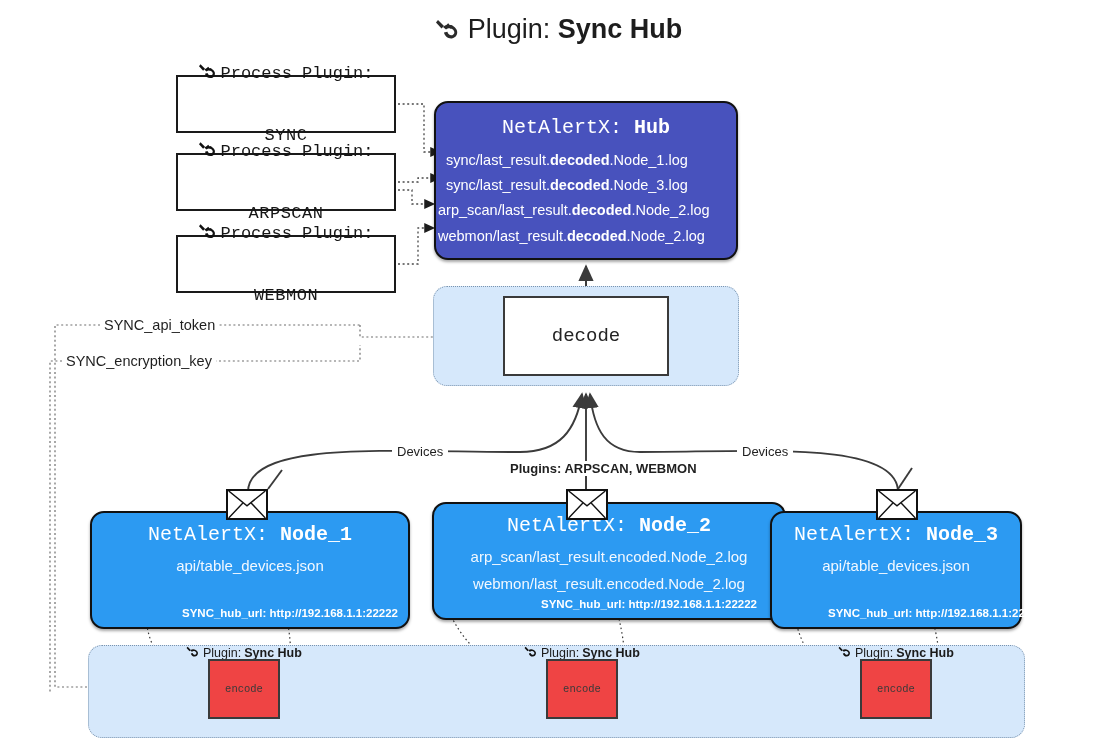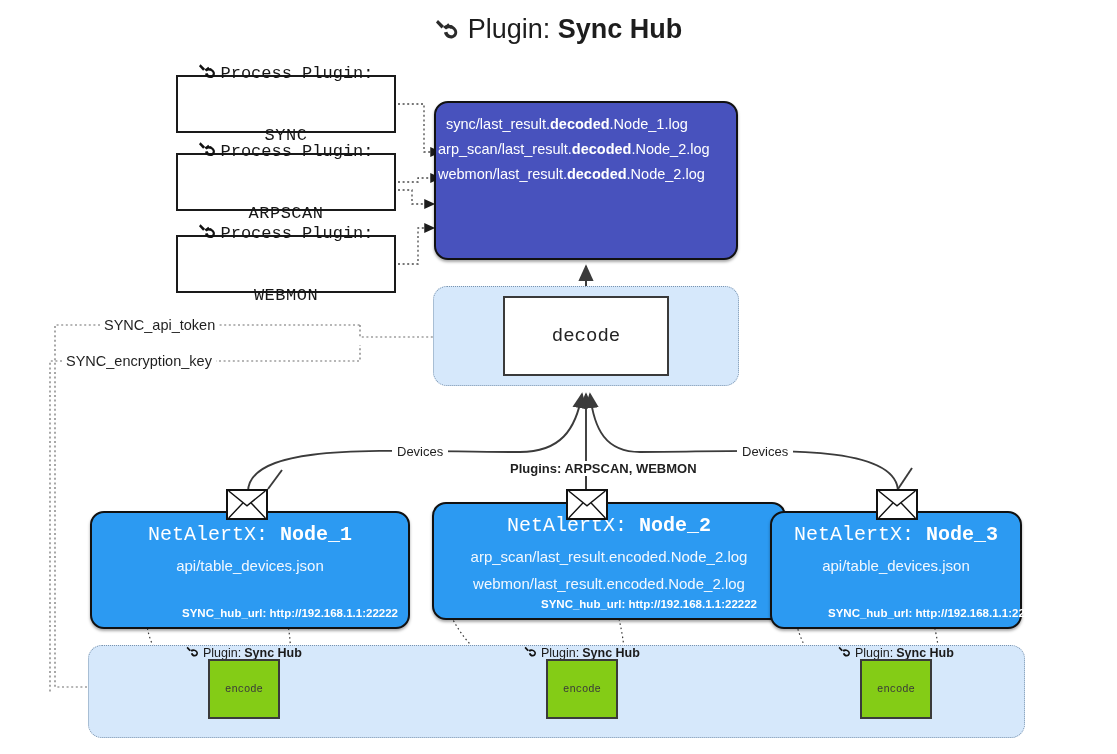--- a/index.html
+++ b/index.html
@@ -69,21 +69,21 @@
   
   .env{width:42px;height:31px;background:#fff;border:2px solid #111;z-index:3;}
   .env svg{display:block;width:100%;height:100%;}
   #env1{left:226px;top:489px;}
   #env2{left:566px;top:489px;}
   #env3{left:876px;top:489px;}
 
   
   #band{left:88px;top:645px;width:937px;height:93px;background:#d6e8fb;
         border:1.6px dotted #7a93ae;border-radius:14px;}
-  .encbox{width:72px;height:60px;background:#84cc16;border:2px solid #3a3a3a;
+  .encbox{width:72px;height:60px;background:#ef4444;border:2px solid #3a3a3a;
           display:flex;align-items:center;justify-content:center;
           font-family:"Liberation Mono",monospace;font-size:10.5px;color:#3a3a3a;}
   #enc1{left:208px;top:659px;}
   #enc2{left:546px;top:659px;}
   #enc3{left:860px;top:659px;}
   .enclabel{font-size:12.5px;color:#1a1a1a;white-space:nowrap;display:flex;align-items:center;gap:3px;}
   .enclabel b{font-weight:700;}
   #encl1{left:186px;top:645px;}
   #encl2{left:524px;top:645px;}
   #encl3{left:838px;top:645px;}
@@ -196,22 +196,27 @@
           </svg>
       </span>
       <span>Process Plugin:</span>
     </div>
     <div class="l2">WEBMON</div>
   </div>
 
   <div class="node" id="hub-url">http://192.168.1.1:22222</div>
 
   <div class="node" id="hub">
+    <div class="hub-title">
+      <span>NetAlertX:</span>
+      <b>Hub</b>
+    </div>
     <div class="rows">
       <div class="row"><span>sync/last_result.</span><b>decoded</b><span>.Node_1.log</span></div>
+      <div class="row"><span>sync/last_result.</span><b>decoded</b><span>.Node_3.log</span></div>
       <div class="row wide"><span>arp_scan/last_result.</span><b>decoded</b><span>.Node_2.log</span></div>
       <div class="row wide"><span>webmon/last_result.</span><b>decoded</b><span>.Node_2.log</span></div>
     </div>
   </div>
 
   <div class="node" id="decode-panel"></div>
   <div class="node" id="decode">decode</div>
 
   <div class="node keylabel" id="k-token">SYNC_api_token</div>
   <div class="node keylabel" id="k-enc">SYNC_encryption_key</div>

